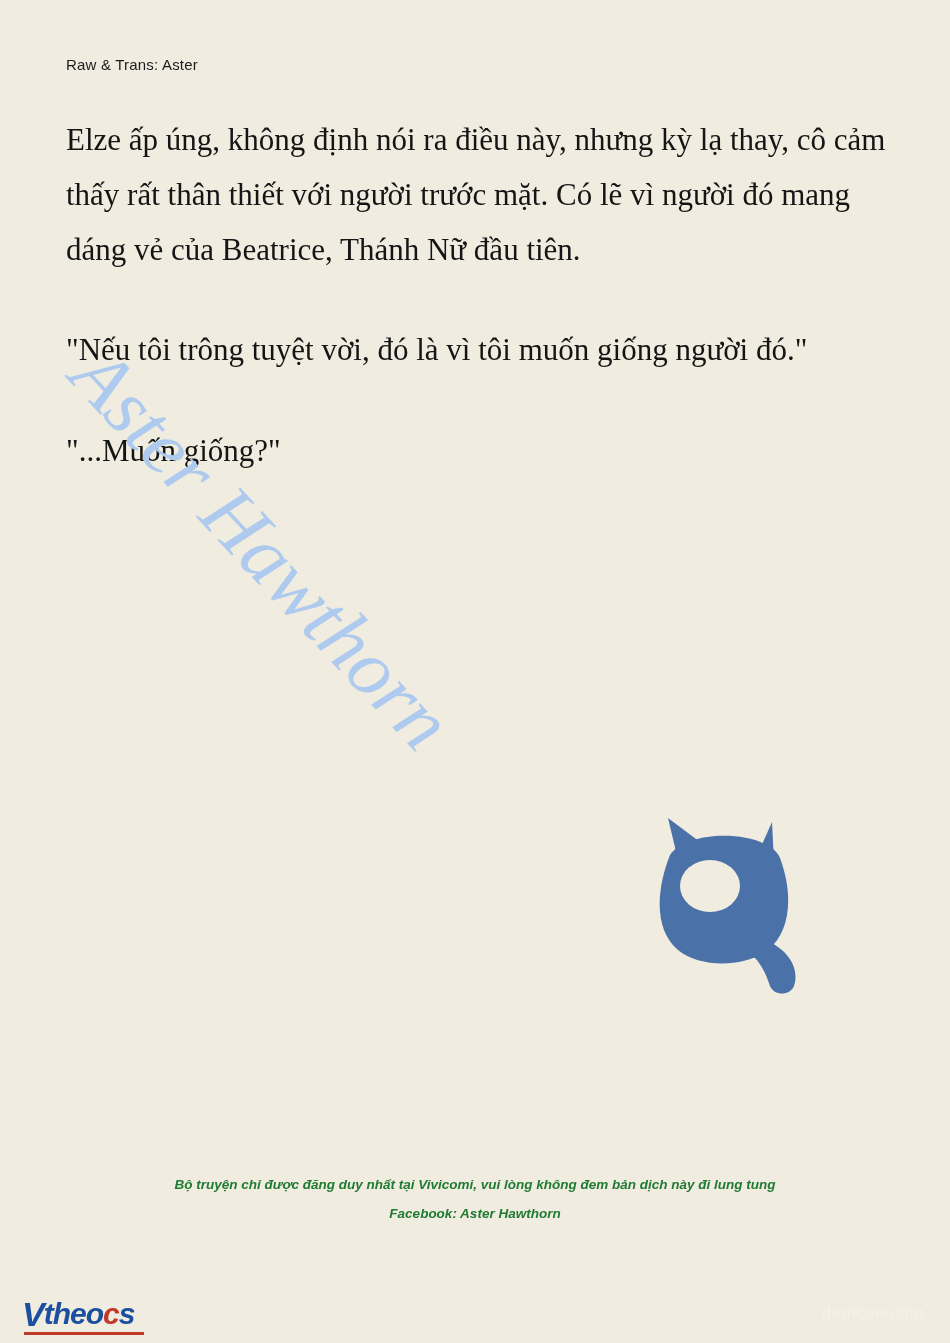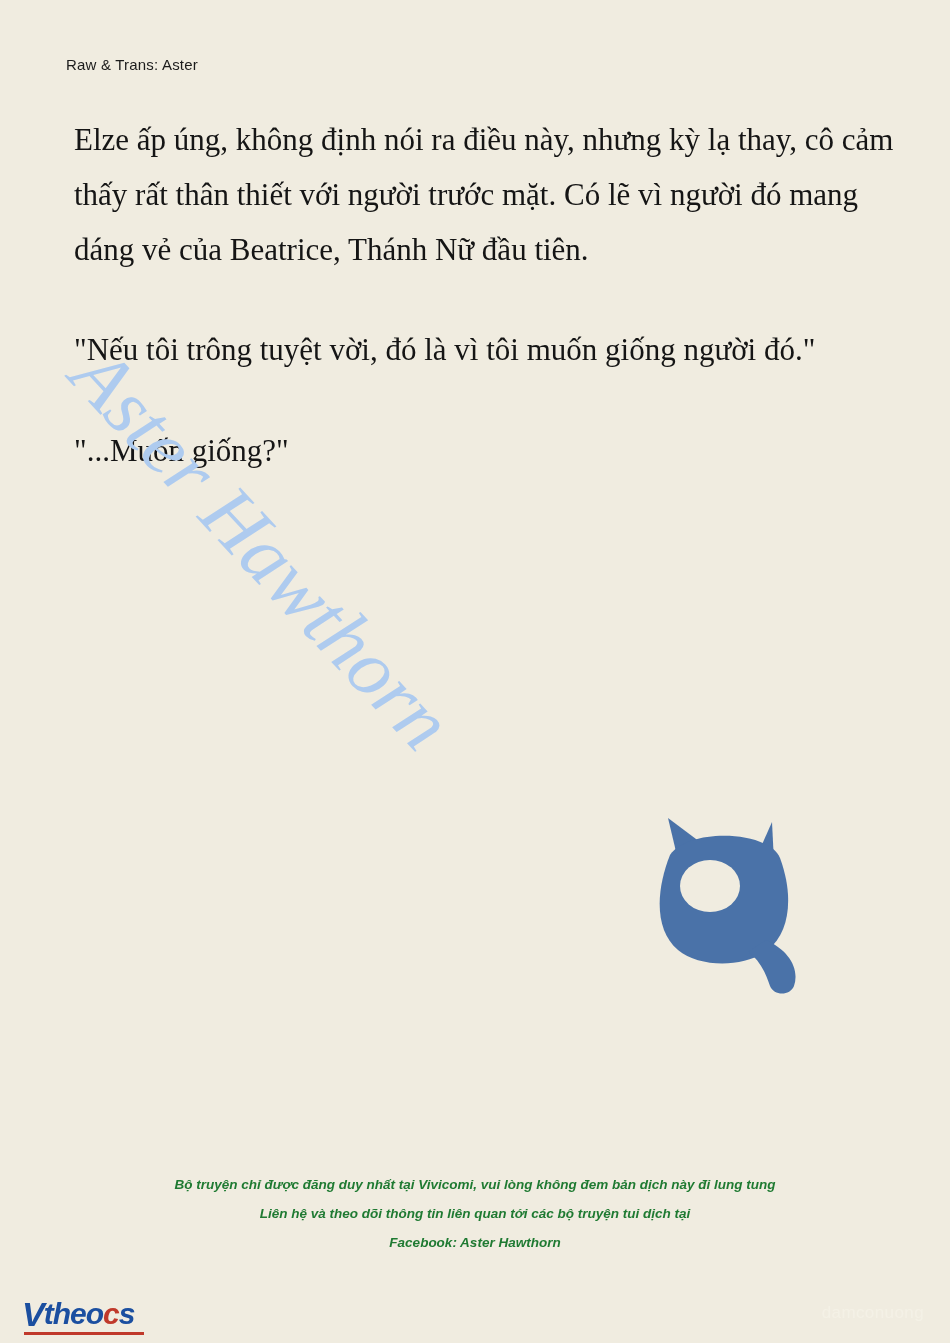--- a/index.html
+++ b/index.html
@@ -33,21 +33,21 @@
     position: absolute;
     left: 66px;
     top: 112px;
     width: 830px;
     font-family: "Liberation Serif", serif;
     font-size: 31px;
     line-height: 1.78;
     color: #151515;
   }
   .body-text p {
-    margin: 0 0 1.45em 8px;
+    margin: 0 0 1.45em 0;
   }
   .body-text p:last-child {
     margin-bottom: 0;
   }
   .spacer-para {
     margin: 0 0 0.55em 0;
   }
 
   
   .watermark {
@@ -170,21 +170,20 @@
       <path d="M108 58 L124 22 L126 62 Z"></path>
       <path d="M22 55 C8 90 6 130 30 150 C52 168 96 168 120 150 C142 132 146 96 132 58 C120 30 40 28 22 55 Z"></path>
       <path d="M118 140 C140 150 152 168 146 186 C142 196 126 196 122 186 C118 174 112 160 100 152 Z"></path>
       <ellipse cx="62" cy="86" rx="30" ry="26" fill="#f0ece0"></ellipse>
       <path d="M46 96 C50 112 78 112 82 96 C70 106 58 106 46 96 Z" fill="#f0ece0"></path>
     </g>
   </svg>
 
   <div class="footer-note">
     <div>Bộ truyện chỉ được đăng duy nhất tại Vivicomi, vui lòng không đem bản dịch này đi lung tung</div>
-    <div>Liên hệ và theo dõi thông tin liên quan tới các bộ truyện tui dịch tại</div>
     <div>Facebook: Aster Hawthorn</div>
   </div>
 
   <div class="bottom-bar">
     <div class="brand-logo">
       <span class="v-mark">V</span>
         <span>theo</span>
         <span class="y-red">c</span>
         <span>s</span>
     </div>

